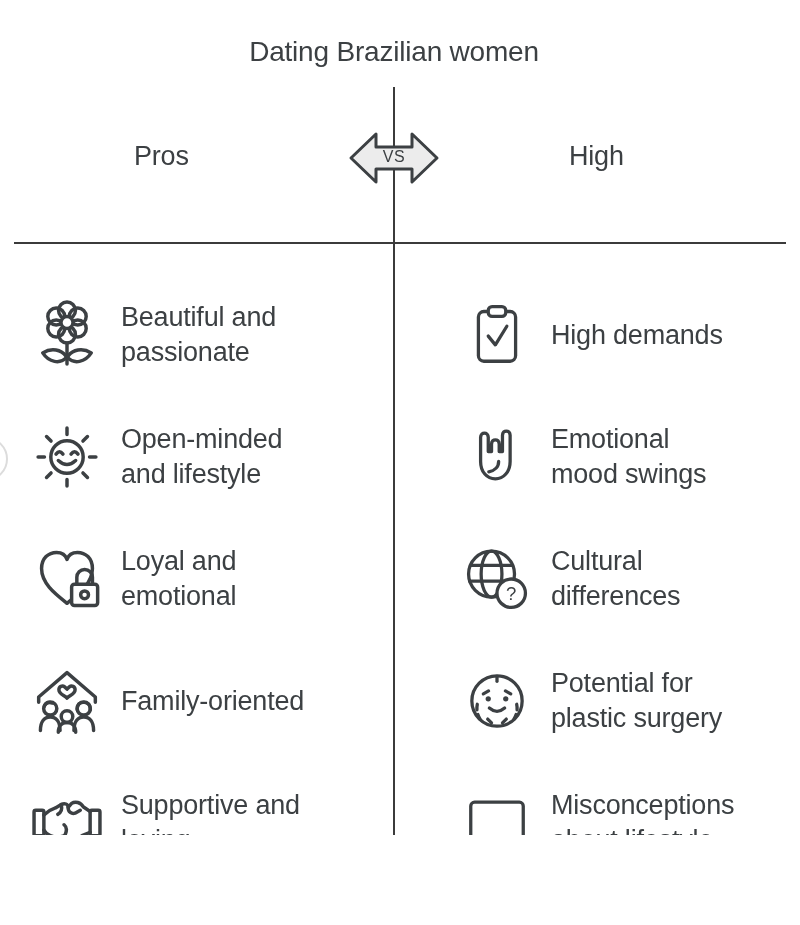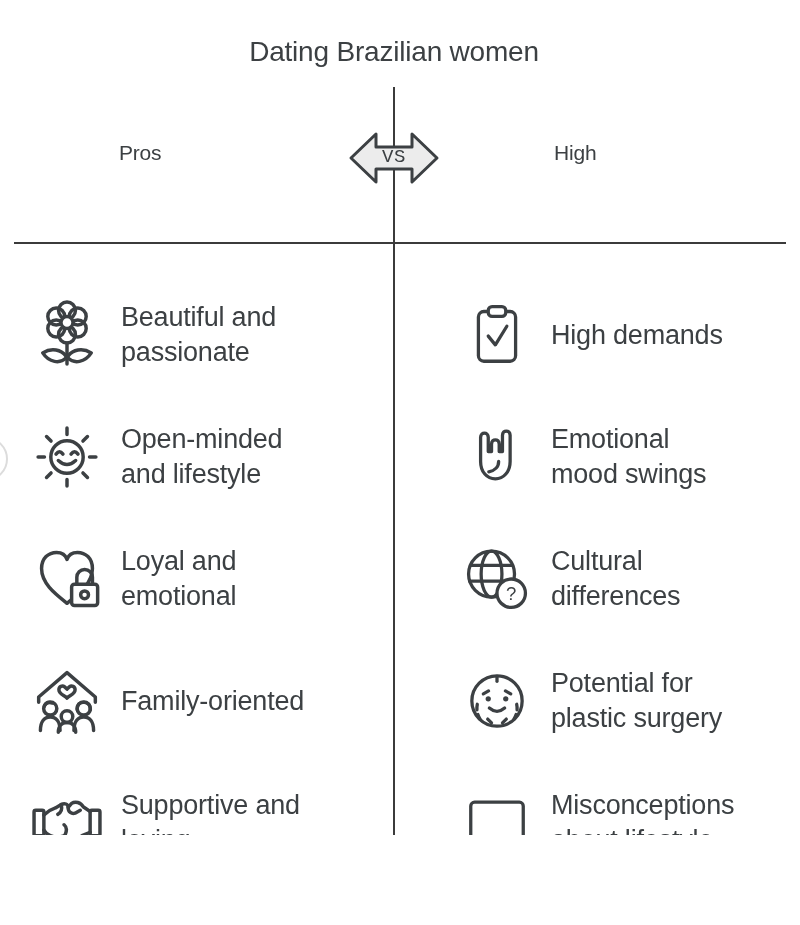--- a/index.html
+++ b/index.html
@@ -8,45 +8,45 @@
     background:var(--bg,#fff); overflow:hidden;
     font-family:"Liberation Sans", sans-serif;
     color:var(--text,#3c4043);
   }
   .title {
     position:absolute; top:36px; left:0; width:788px;
     text-align:center; font-size:28px; font-weight:400;
     letter-spacing:-0.2px;
   }
   .col-header {
-    position:absolute; top:141px; font-size:21px; font-weight:400;
+    position:absolute; top:141px; font-size:27px; font-weight:400;
     letter-spacing:-0.2px;
+    margin-left:15px;
   }
   .hdr-pros { left:119px; }
   .hdr-cons { left:554px; }
   .vline {
     position:absolute; left:393px; top:87px; width:2px; height:790px;
     background:var(--line,#3b3b3b);
   }
   .hline-top {
     position:absolute; left:14px; top:242px; width:772px; height:2px;
     background:var(--line,#3b3b3b);
   }
   .hline-bottom {
     position:absolute; left:14px; top:876px; width:772px; height:3px;
     background:var(--bline,#141414);
   }
   .vs-badge { position:absolute; left:348px; top:125px; width:92px; height:66px; }
   .vs-badge svg { display:block; }
   .vs-text {
     position:absolute; left:0; top:0; width:92px; height:64px;
     display:flex; align-items:center; justify-content:center;
-    font-size:19px; font-weight:500; letter-spacing:0.5px;
+    font-size:16px; font-weight:500; letter-spacing:0.5px;
     color:var(--text,#3c4043);
-    font-family:Liberation Mono, monospace;
   }
   .col { position:absolute; top:274px; display:flex; flex-direction:column; }
   .col-pros { left:28px; width:366px; }
   .col-cons { left:462px; width:336px; }
   .row { height:122px; display:flex; align-items:center; }
   .icon-box {
     width:78px; min-width:78px; display:flex; align-items:center;
     justify-content:center; color:var(--text,#3c4043);
   }
   .col-cons .icon-box { width:70px; min-width:70px; }

